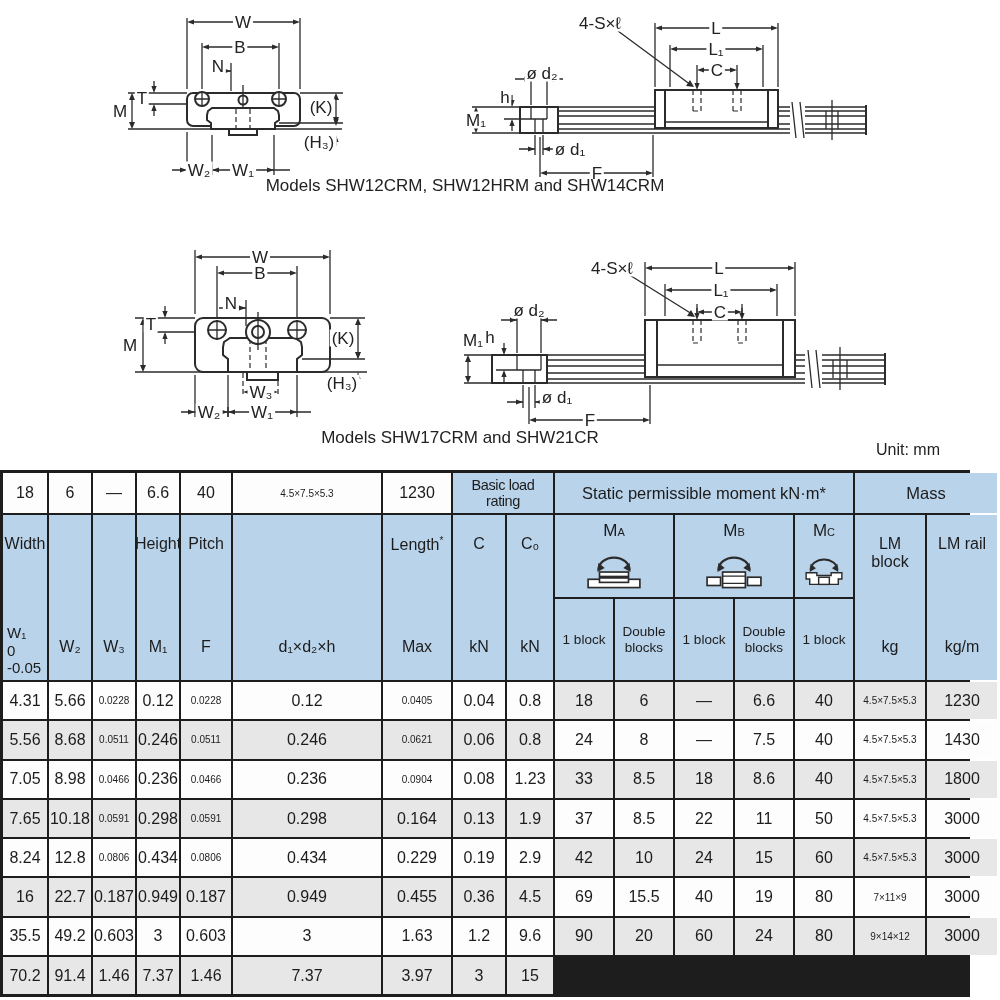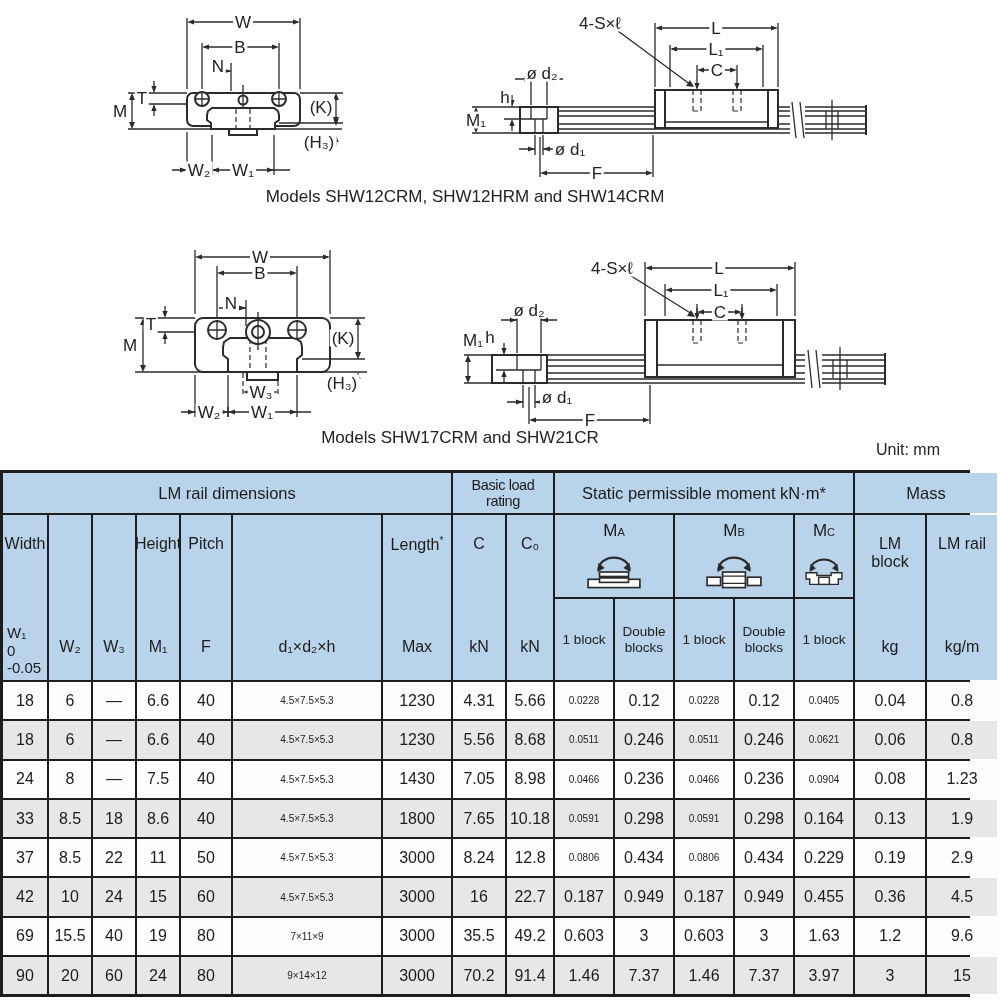--- a/index.html
+++ b/index.html
@@ -122,21 +122,21 @@
   <span class="dlbl" style="left:256px;top:23px;">L</span>
   <span class="dlbl" style="left:256px;top:44px;">L₁</span>
   <span class="dlbl" style="left:257px;top:65px;">C</span>
   <span class="dlbl" style="left:82px;top:68px;">ø d₂</span>
   <span class="dlbl" style="left:45px;top:92px;">h</span>
   <span class="dlbl" style="left:16px;top:115px;">M₁</span>
   <span class="dlbl" style="left:110px;top:144px;">ø d₁</span>
   <span class="dlbl" style="left:137px;top:168px;">F</span>
 </div>
 
-<span class="cap" style="left:230px;top:187px;width:470px;">Models SHW12CRM, SHW12HRM and SHW14CRM</span>
+<span class="cap" style="left:230px;top:176px;width:470px;">Models SHW12CRM, SHW12HRM and SHW14CRM</span>
 
 <div class="diag" style="left:115px;top:240px;width:265px;height:195px;">
   <svg width="265" height="195" viewBox="0 0 265 195">
     <path class="tn" d="M20,132H252"></path>
     <rect class="fw" x="80" y="78" width="135" height="54" rx="8"></rect>
     <path class="fw" d="M115,98L180,98L186,102L187,107L187,115L182,119L182,132L113,132L113,119L108,115L108,107L109,102Z"></path>
     <rect class="fw" x="132" y="132" width="31" height="8"></rect>
     <path class="dsh" d="M135,99V131 M151,99V131"></path>
     <circle class="fw" cx="102" cy="90" r="9"></circle>
       <circle class="fw" cx="182" cy="90" r="9"></circle>
@@ -222,21 +222,20 @@
   <span class="dlbl" style="left:13px;top:100px;">M₁</span>
   <span class="dlbl" style="left:97px;top:157px;">ø d₁</span>
   <span class="dlbl" style="left:130px;top:180px;">F</span>
 </div>
 
 <span class="cap" style="left:240px;top:428px;width:440px;">Models SHW17CRM and SHW21CR</span>
 <span class="unit" style="left:840px;top:441px;width:100px;">Unit: mm</span>
 
 <div class="tbl">
 
-  <div class="cell gh" style="grid-column:1/8;grid-row:1;">LM rail dimensions</div>
   <div class="cell gh sm2" style="grid-column:8/10;grid-row:1;">Basic load rating</div>
   <div class="cell gh" style="grid-column:10/15;grid-row:1;">Static permissible moment kN·m*</div>
   <div class="cell gh" style="grid-column:15/17;grid-row:1;">Mass</div>
 
   <div class="cell hd" style="grid-column:1;grid-row:2/4;padding-bottom:4px;">
     <span class="top">Width</span>
     <span class="stk">
       <span>W₁</span>
       <span>0</span>
       <span>-0.05</span>

